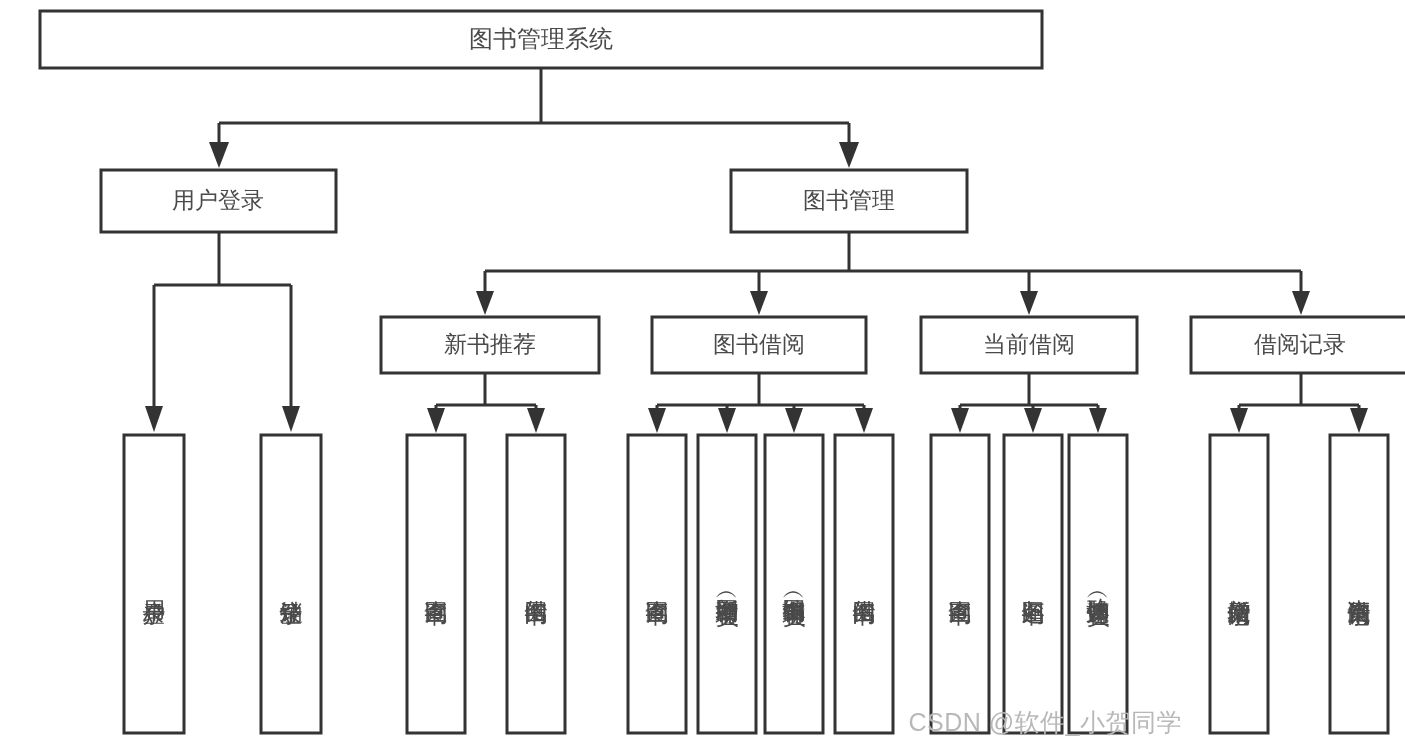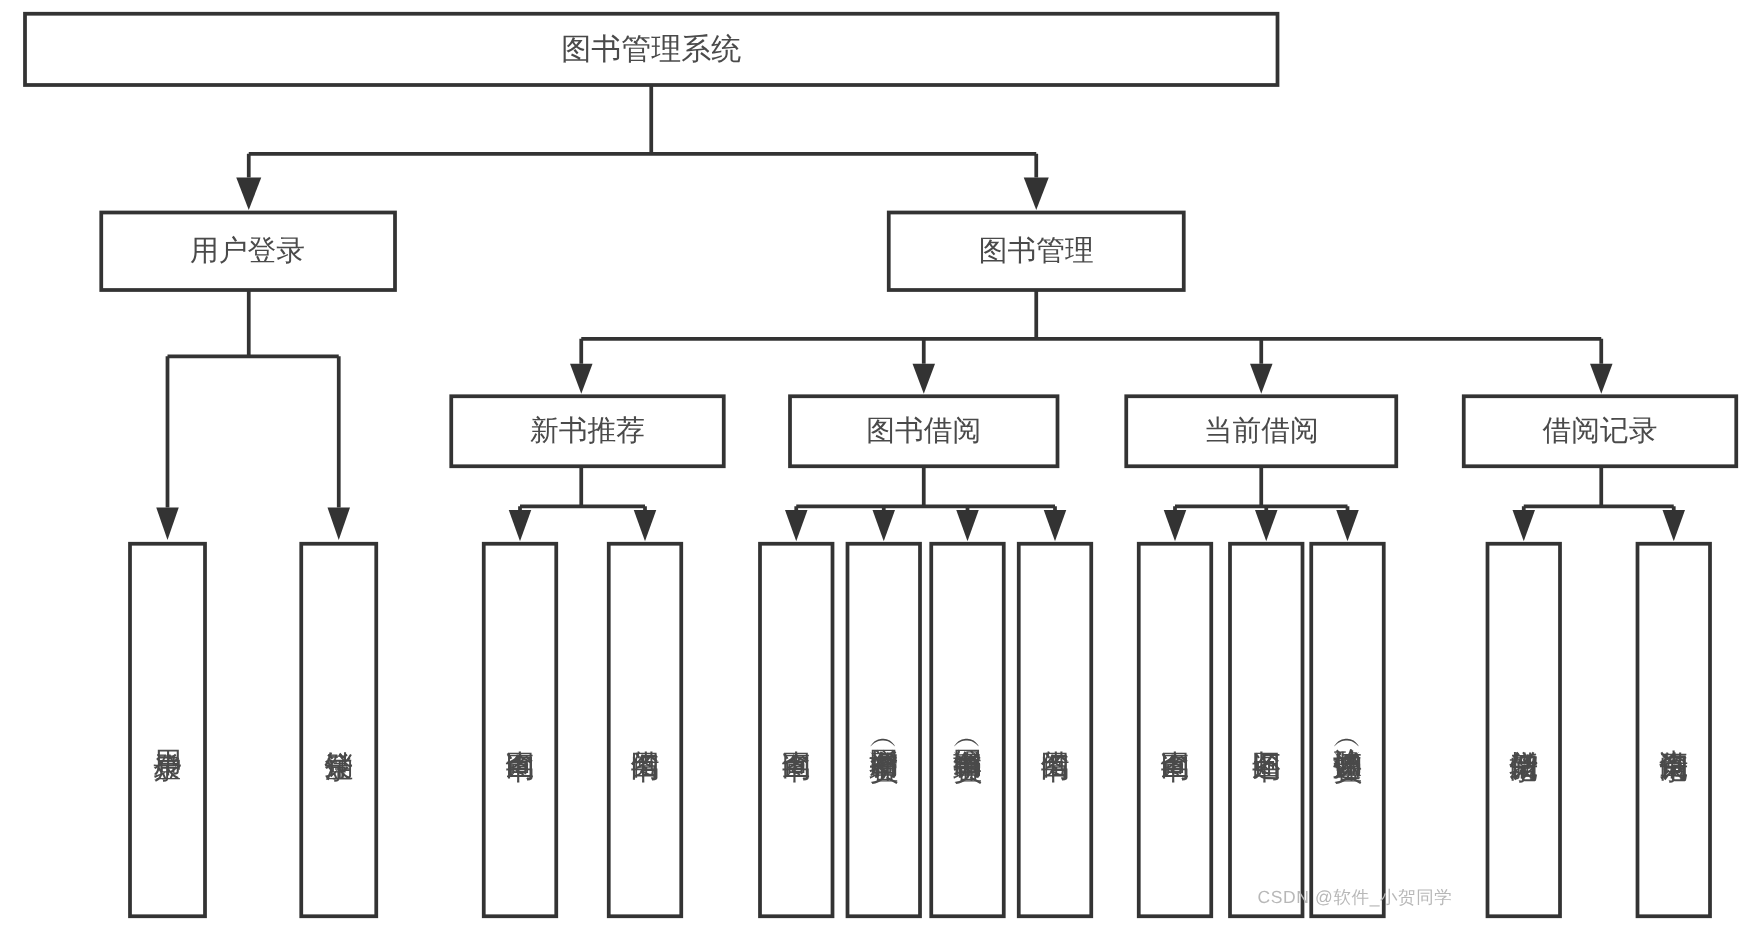--- a/index.html
+++ b/index.html
@@ -11,20 +11,21 @@
     width: 1405px;
     height: 747px;
     font-family: "Liberation Sans", "DejaVu Sans", sans-serif;
     overflow: hidden;
   }
   #diagram-root {
     position: relative;
     width: 1170px;
     height: 747px;
     background: #ffffff;
+    margin-left: 20px;
   }
   svg.diagram {
     position: absolute;
     left: 0;
     top: 0;
     width: 1405px;
     height: 747px;
     display: block;
   }
   .node-box {
@@ -67,23 +68,23 @@
     display: flex;
     align-items: center;
     justify-content: center;
     letter-spacing: 1px;
     white-space: nowrap;
     pointer-events: none;
   }
   .watermark {
     position: absolute;
     right: 8px;
-    bottom: 20px;
-    font-family: "Liberation Sans", "DejaVu Sans", sans-serif;
-    font-size: 14px;
+    bottom: 8px;
+    font-family: "Liberation Sans", "DejaVu Sans", sans-serif;
+    font-size: 25px;
     color: #b8b8b8;
     letter-spacing: 0.5px;
     white-space: nowrap;
   }
 </style>
 </head>
 <body>
 
 <div id="diagram-root">
 

